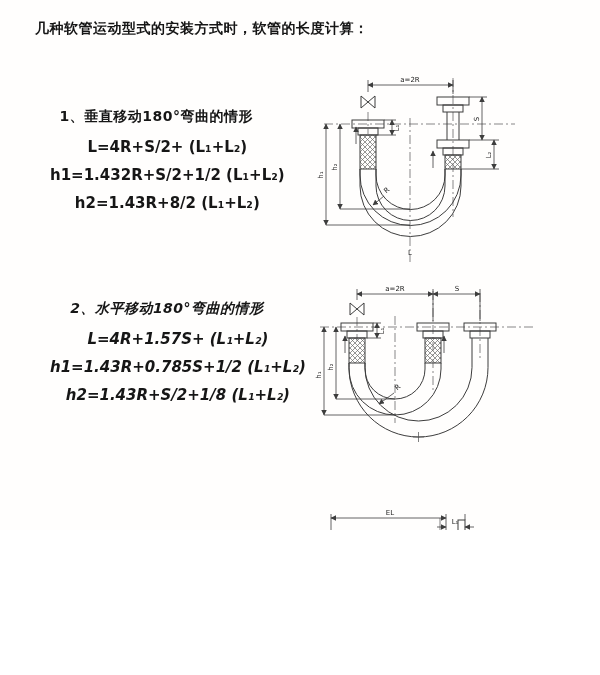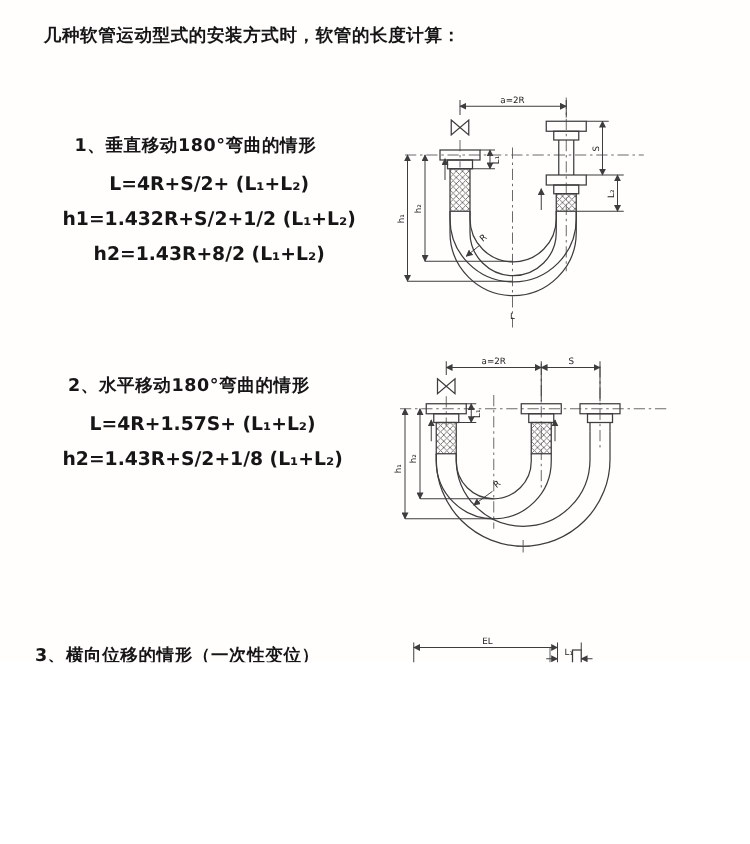--- a/index.html
+++ b/index.html
@@ -34,30 +34,30 @@
 
   <div class="sec" style="top:108px;">
     <div class="sec-heading">1、垂直移动180°弯曲的情形</div>
     <div class="formulas">
       <div class="formula">L=4R+S/2+ (L₁+L₂)</div>
       <div class="formula">h1=1.432R+S/2+1/2 (L₁+L₂)</div>
       <div class="formula">h2=1.43R+8/2 (L₁+L₂)</div>
     </div>
   </div>
 
-  <div class="sec" style="top:300px;">
+  <div class="sec" style="top:300px;font-style:italic;">
     <div class="sec-heading">2、水平移动180°弯曲的情形</div>
     <div class="formulas">
       <div class="formula">L=4R+1.57S+ (L₁+L₂)</div>
+      <div class="formula">h1=1.43R+0.785S+1/2 (L₁+L₂)</div>
       <div class="formula">h2=1.43R+S/2+1/8 (L₁+L₂)</div>
     </div>
   </div>
 
   <div class="sec" style="top:516px;">
-    <div class="sec-heading">3、横向位移的情形（一次性变位）</div>
   </div>
 
   <svg class="fig" style="left:310px;top:72px;" width="284" height="196" viewBox="0 0 284 196">
     <defs>
       <marker id="ma" viewBox="0 0 10 10" refX="9" refY="5" markerWidth="7" markerHeight="7" orient="auto-start-reverse">
         <path d="M0,0 L10,5 L0,10 z" fill="#3d3d3d"></path>
       </marker>
       <pattern id="braid" width="5" height="5" patternUnits="userSpaceOnUse">
         <path d="M0,5 L5,0 M0,0 L5,5" stroke="#6a6a6a" stroke-width=".7" fill="none"></path>
       </pattern>

